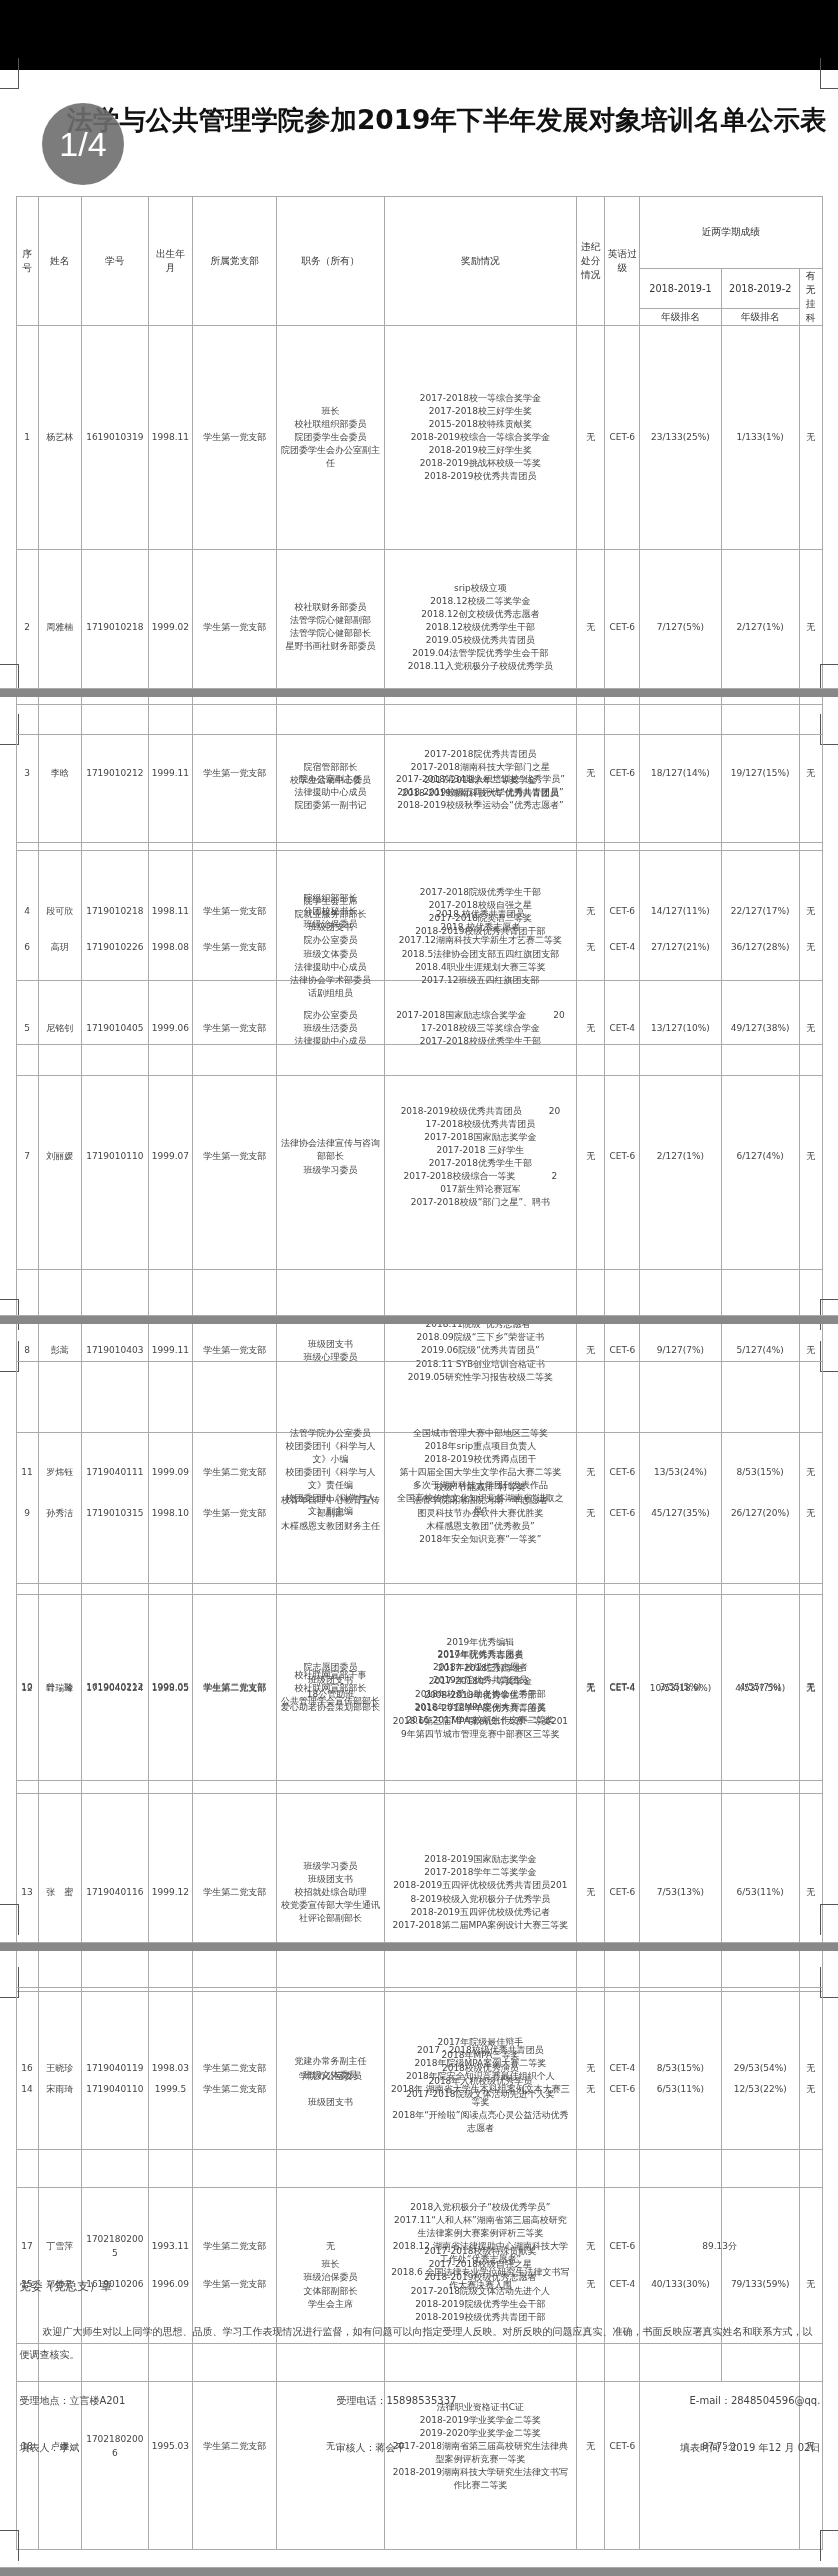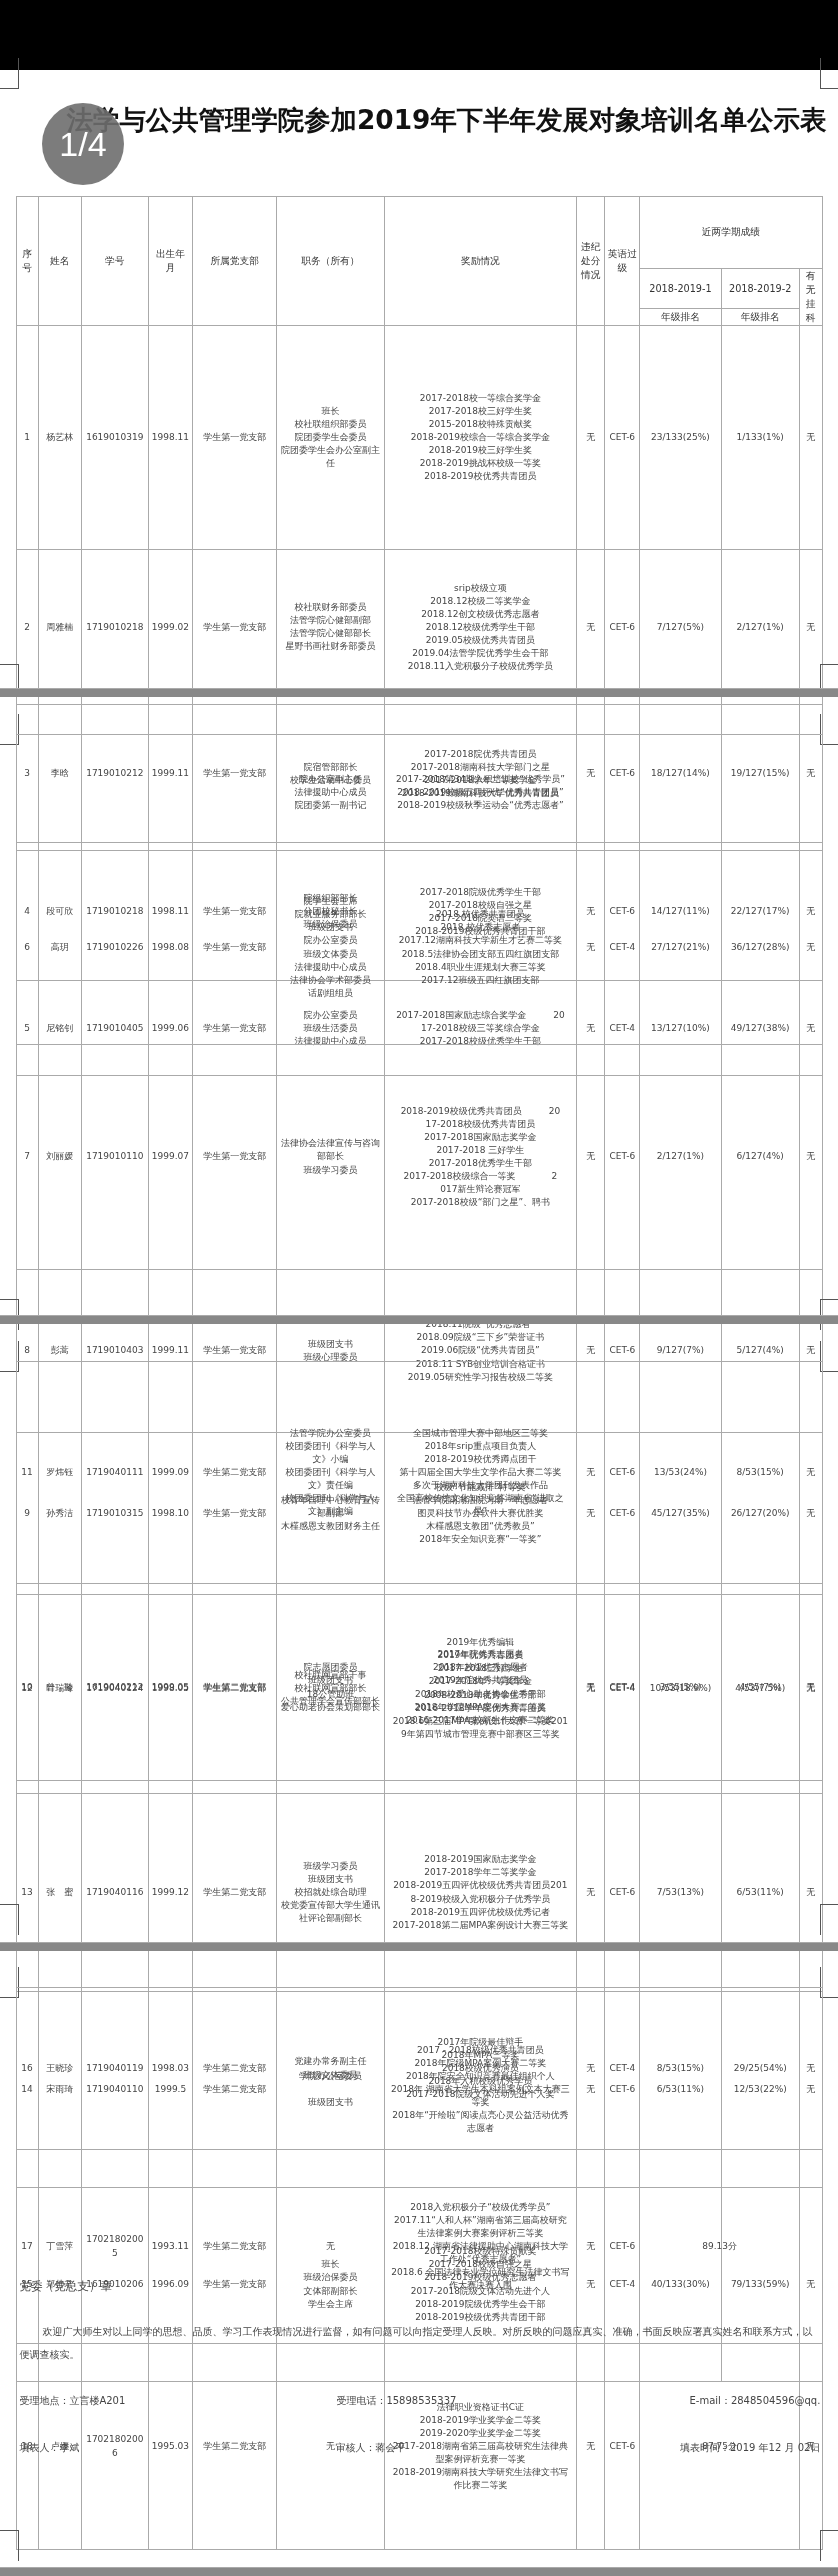--- a/index.html
+++ b/index.html
@@ -560,21 +560,21 @@
         <td class="aw lines">
           <div>2017年院级最佳辩手</div>
           <div>2018年MPA三等奖</div>
           <div>2018校级优秀演员</div>
           <div>2018年入积校级优秀学员</div>
           <div>2017-2018院级文体活动先进个人奖</div>
         </td>
         <td>无</td>
         <td>CET-4</td>
         <td>8/53(15%)</td>
-        <td>29/25(54%)</td>
+        <td>29/53(54%)</td>
         <td>无</td>
       </tr>
       <tr style="height: 194px;">
         <td>17</td>
         <td>丁雪萍</td>
         <td>17021802005</td>
         <td>1993.11</td>
         <td>学生第二党支部</td>
         <td class="lines">
           <div>无</div>

